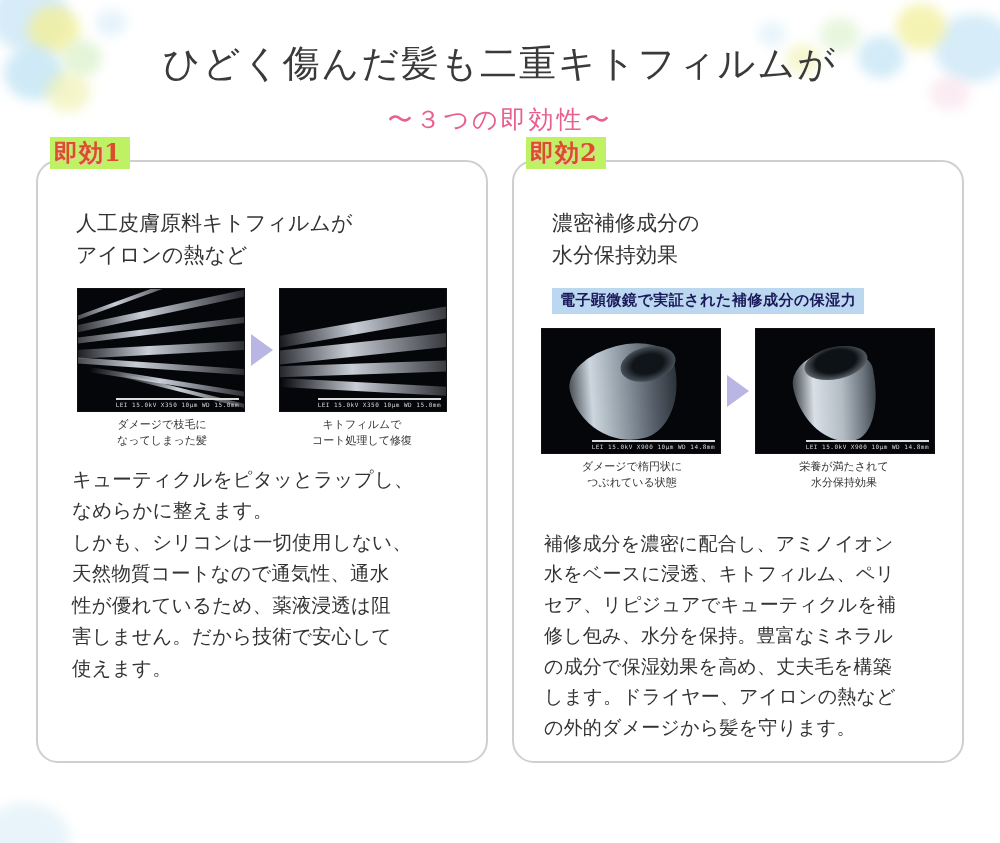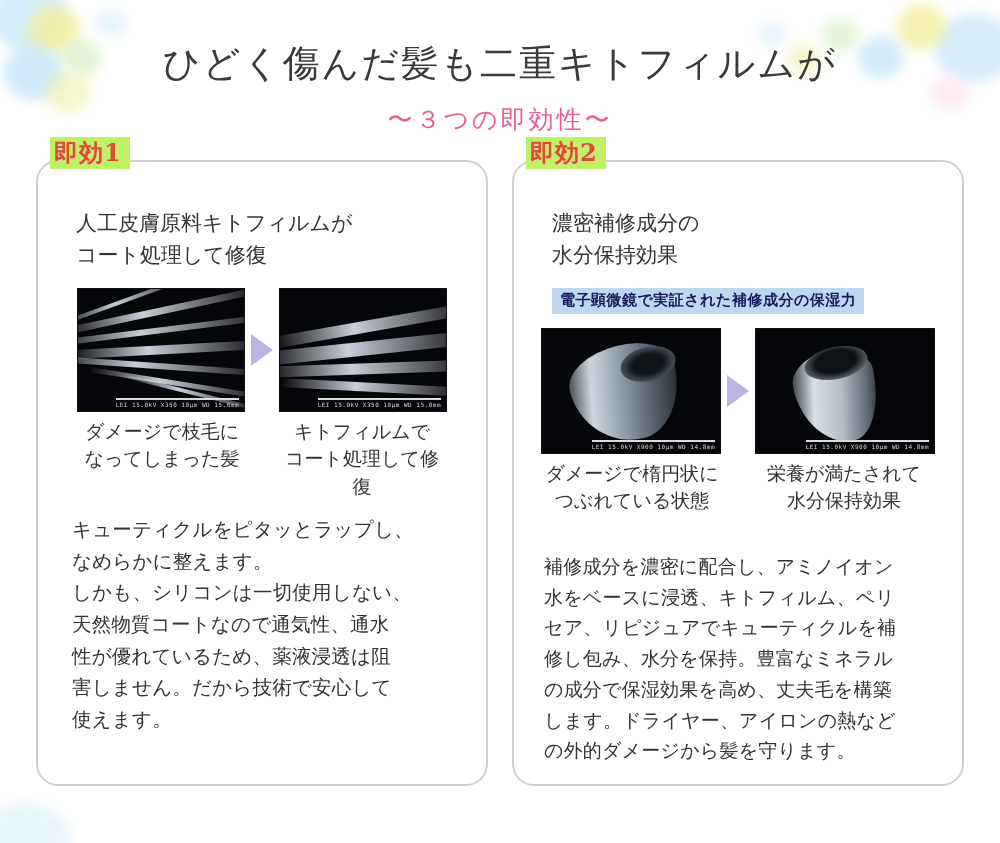--- a/index.html
+++ b/index.html
@@ -144,22 +144,22 @@
 
   .micro-captions {
     display: flex;
     justify-content: center;
     gap: 6px;
     margin-bottom: 14px;
   }
   .micro-cap {
     width: 166px;
     text-align: center;
-    font-family: Liberation Sans, sans-serif;
-    font-size: 19px;
+    font-family: Liberation Mono, monospace;
+    font-size: 11px;
     color: #333;
     line-height: 1.45;
     white-space: pre-line;
   }
   .micro-cap.wide { width: 178px; }
   .cap-spacer { width: 22px; flex: 0 0 auto; }
 
   .panel-body {
     font-family: "DejaVu Serif", serif;
     font-size: 19.5px;
@@ -196,21 +196,21 @@
 <div class="header">
   <div class="title-line">ひどく傷んだ髪も二重キトフィルムが</div>
   <div class="subtitle">〜３つの即効性〜</div>
 </div>
 
 <div class="panels">
 
   <div class="panel left">
     <div class="panel-badge">即効1</div>
     <div class="panel-lead">人工皮膚原料キトフィルムが
-コート処理して修復</div>
+アイロンの熱など</div>
 
     <div class="micro-row">
       <div class="micro">
         <div class="fib" style="left:-20px;top:18px;width:210px;height:7px;transform:rotate(-12deg);"></div>
         <div class="fib" style="left:-30px;top:38px;width:230px;height:6px;transform:rotate(-7deg);"></div>
         <div class="fib" style="left:-10px;top:56px;width:200px;height:9px;transform:rotate(-3deg);"></div>
         <div class="fib" style="left:-30px;top:74px;width:220px;height:6px;transform:rotate(4deg);"></div>
         <div class="fib" style="left:10px;top:92px;width:180px;height:5px;transform:rotate(9deg);"></div>
         <div class="fib" style="left:-24px;top:8px;width:150px;height:4px;transform:rotate(-20deg);"></div>
         <div class="fib" style="left:40px;top:102px;width:150px;height:4px;transform:rotate(14deg);"></div>

